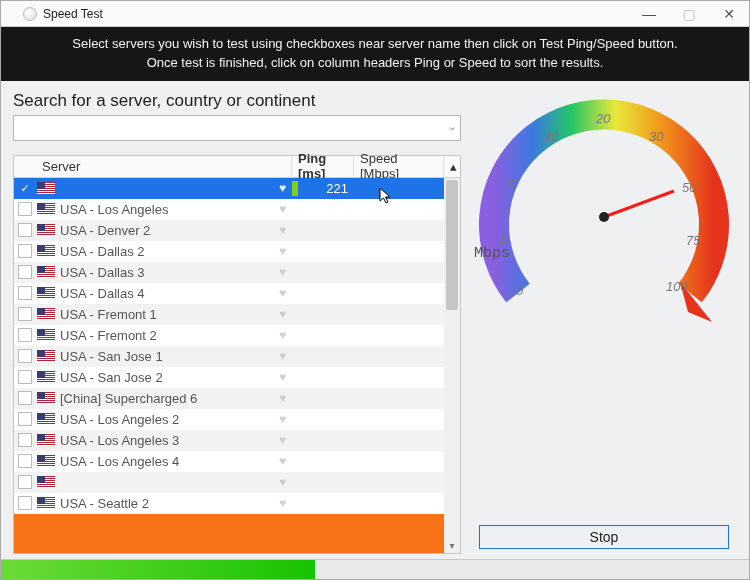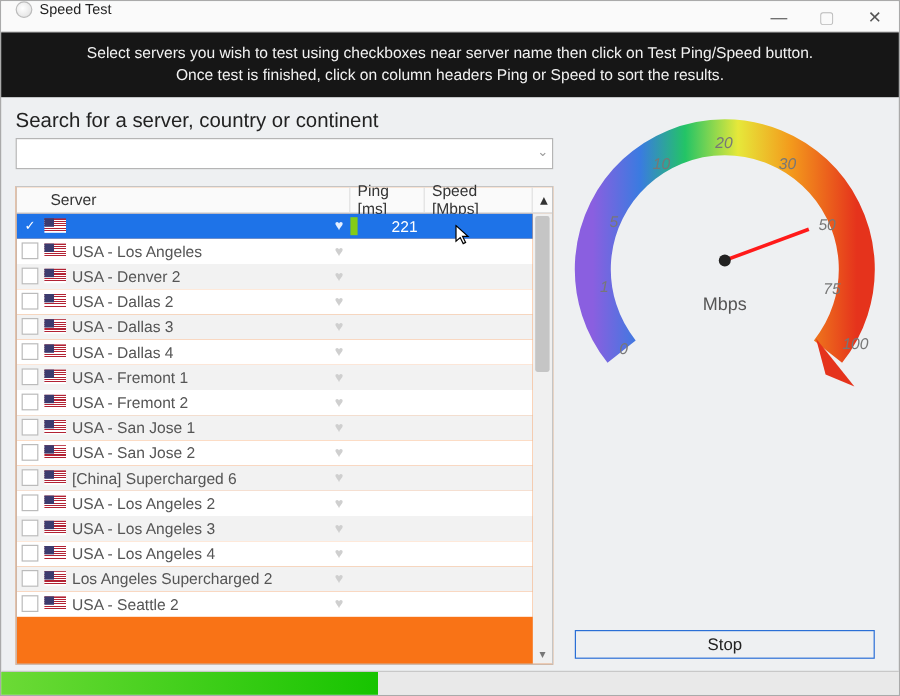--- a/index.html
+++ b/index.html
@@ -1,37 +1,37 @@
 <!DOCTYPE html>
 <html><head>
 <meta charset="utf-8">
 <style>
   * { box-sizing: border-box; }
   html, body { margin:0; padding:0; font-family: "Segoe UI", Arial, sans-serif; font-size:13px; background:#eef0f2; }
   .window { width:750px; height:580px; background:#eef0f2; position:relative; border:1px solid #aaa; display:flex; flex-direction:column; }
   
-  .titlebar { height:26px; background:#fafafa; display:flex; align-items:flex-start; padding-left:12px; border-bottom:1px solid #ccc; }
+  .titlebar { height:26px; background:#fafafa; display:flex; align-items:center; padding-left:22px; border-bottom:1px solid #ccc; }
   .titlebar .appicon { width:14px; height:14px; border:1px solid #bbb; border-radius:50%; margin-right:6px; background:radial-gradient(circle at 40% 40%, #fff,#ddd); }
   .titlebar .title { font-size:12px; color:#222; flex:1; }
   .winbtns { display:flex; }
   .winbtn { width:40px; height:26px; display:flex; align-items:center; justify-content:center; font-size:14px; color:#555; }
   
   .instructions { background:#161616; color:#f2f2f2; text-align:center; padding:8px 20px; line-height:1.45; font-size:13px; }
   
   .content { flex:1; display:flex; padding:10px 12px 6px 12px; gap:10px; min-height:0; }
   .leftcol { width:448px; display:flex; flex-direction:column; min-height:0; }
   .searchlabel { font-size:17px; color:#222; margin-bottom:4px; }
   .searchbox { position:relative; }
   .searchbox input { width:100%; height:26px; border:1px solid #b5b5b5; padding:2px 22px 2px 6px; font-size:13px; background:#fff; outline:none; }
   .searchbox .chev { position:absolute; right:4px; top:5px; color:#999; font-size:11px; }
   .tablewrap { margin-top:14px; border:1px solid #c5c5c5; background:#f97316; flex:1; min-height:0; display:flex; flex-direction:column; position:relative; }
   .thead { display:flex; height:22px; background:#fafafa; font-size:13px; color:#333; border-bottom:1px solid #d0d0d0; }
   .th { display:flex; align-items:center; padding:0 6px; border-right:1px solid #e0e0e0; }
   .th.server { flex:1; padding-left:28px;}
-  .th.ping   { width:62px; justify-content:flex-end;}
+  .th.ping   { width:62px; justify-content:flex-end;font-weight:bold;}
   .th.speed  { width:90px;}
   .th.scroll { width:16px; border-right:none;}
   .tbodywrap { flex:1; min-height:0; position:relative; }
   .tbody { position:absolute; inset:0 16px 0 0; overflow:hidden; }
   .row { display:flex; height:21px; align-items:center; font-size:13px; color:#555; }
   .row.sel { background:#1e73e8; color:#fff; }
   .row:nth-child(odd):not(.sel) { background:#f2f2f2; }
   .row:nth-child(even):not(.sel) { background:#fff; }
   .cell.server { flex:1; display:flex; align-items:center; gap:5px; padding-left:4px; }
   .cell.ping   { width:62px; text-align:right; padding-right:6px; border-left:6px solid #84cc16; }
@@ -46,21 +46,21 @@
   .vscroll { position:absolute; right:0; top:0; bottom:0; width:16px; background:#f0f0f0; }
   .vscroll .thumb { position:absolute; left:2px; right:2px; top:2px; height:130px; background:#c5c5c5; border-radius:2px;}
   .vscroll .arrowdn { position:absolute; left:0; right:0; bottom:0; height:16px; display:flex; align-items:center; justify-content:center; color:#777; font-size:10px;}
   
   .linksrow { display:flex; gap:14px; padding:4px 2px 0 2px; font-size:13px;}
   .linksrow a { color:#333; text-decoration:underline; cursor:pointer;}
   .linksrow .spacer { flex:1; }
   
   .rightcol { flex:1; display:flex; flex-direction:column; align-items:center; }
   .gaugewrap { width:260px; height:260px; margin-top:-4px; position:relative; }
-  .gauge-unit { position:absolute; left:0; right:0; top:158px; text-align:center; font-size:15px; color:#555;}
+  .gauge-unit { position:absolute; left:0; right:0; top:158px; text-align:left; font-size:15px; color:#555;font-family:Liberation Mono, monospace;}
   .gauge-val  { position:absolute; left:0; right:0; top:176px; text-align:center; font-size:24px; color:#222;}
   .tick-label { position:absolute; font-size:13px; color:#777; font-style:italic; }
   .stopbtn { position:absolute; left:478px; right:20px; bottom:30px; height:24px; border:1px solid #2a6fd6; background:#eef0f2; color:#222; font-size:14px; display:flex; align-items:center; justify-content:center; cursor:pointer;}
   
   .progress { position:absolute; left:0; right:0; bottom:0; height:20px; background:#e9e9e9; border-top:1px solid #c8c8c8; }
   .progress .fill { height:100%; background:linear-gradient(to right,#6cda36,#17c400); }
   
   .cursor { position:absolute; width:14px; height:18px; pointer-events:none; z-index:50; }
 </style>
 </head>
@@ -237,21 +237,20 @@
                   <span>USA - Los Angeles 4</span>
                   <span class="heart">♥</span>
                 </div>
                 <div class="cell ping"></div>
                 <div class="cell speed"></div>
               </div>
               <div class="row">
                 <div class="cell server">
                   <span class="chk"></span>
                   <span class="flag"></span>
-                  <span>Los Angeles Supercharged 2</span>
                   <span class="heart">♥</span>
                 </div>
                 <div class="cell ping"></div>
                 <div class="cell speed"></div>
               </div>
               <div class="row">
                 <div class="cell server">
                   <span class="chk"></span>
                   <span class="flag"></span>
                   <span>USA - Seattle 2</span>
@@ -296,21 +295,21 @@
         </svg>
         
         <span class="tick-label" style="left:42px; top:196px;">0</span>
         <span class="tick-label" style="left:26px; top:144px;">1</span>
         <span class="tick-label" style="left:34px; top:90px;">5</span>
         <span class="tick-label" style="left:70px; top:42px;">10</span>
         <span class="tick-label" style="left:122px; top:24px;">20</span>
         <span class="tick-label" style="left:175px; top:42px;text-align:center;">30</span>
         <span class="tick-label" style="left:208px; top:93px;">50</span>
         <span class="tick-label" style="left:212px; top:146px;">75</span>
-        <span class="tick-label" style="left:192px; top:192px;margin-left:36px;">100</span>
+        <span class="tick-label" style="left:192px; top:192px;">100</span>
 
         <div class="gauge-unit">Mbps</div>
       </div>
     </div>
   </div>
 
   <button class="stopbtn">Stop</button>
 
   <div class="progress">
     <div class="fill" id="progfill" style="width: 42%;"></div>

